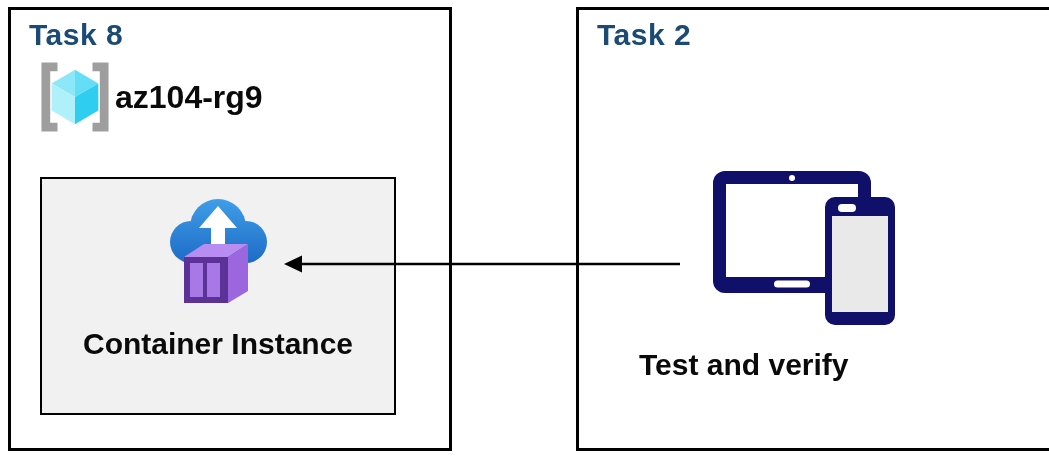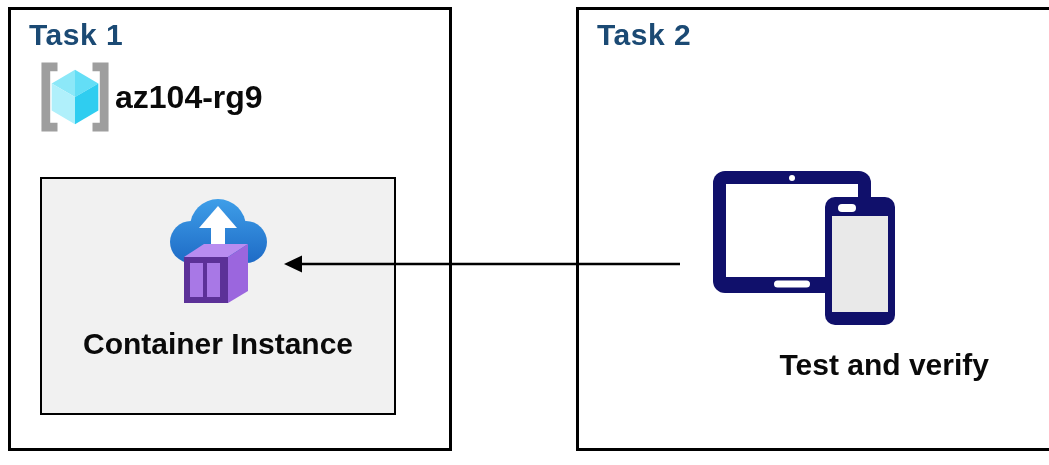--- a/index.html
+++ b/index.html
@@ -73,41 +73,41 @@
     left: 134px;
     top: 157px;
     width: 182px;
     height: 158px;
   }
   .test-label {
     position: absolute;
     left: 60px;
     top: 338px;
     width: 350px;
-    text-align: right;
+    text-align: left;
     font-size: 30px;
     font-weight: bold;
     color: var(--text-black, #0A0A0A);
   }
   .connector {
     position: absolute;
     left: 280px;
     top: 250px;
     width: 404px;
     height: 28px;
     z-index: 5;
   }
 </style>
 </head>
 <body>
 
 <div class="canvas">
 
   <div class="task-box t1">
-    <div class="task-title">Task 1</div>
+    <div class="task-title">Task 8</div>
 
     <div class="rg-row">
       <svg width="80" height="70" viewBox="0 0 82 72">
 
         <path d="M 23 5 L 11 5 L 11 67 L 23 67" fill="none" stroke="var(--bracket-gray,#9E9E9E)" stroke-width="9" stroke-linejoin="miter"></path>
         <path d="M 59 5 L 71 5 L 71 67 L 59 67" fill="none" stroke="var(--bracket-gray,#9E9E9E)" stroke-width="9" stroke-linejoin="miter"></path>
 
         <polygon points="41,8 41,36 17,22" fill="var(--cube-cyan-topleft,#8CE8F8)"></polygon>
         <polygon points="41,8 65,22 41,36" fill="var(--cube-cyan-topright,#63DEF6)"></polygon>
         <polygon points="17,22 41,36 41,64 17,50" fill="var(--cube-cyan-left,#B0F0FB)"></polygon>

